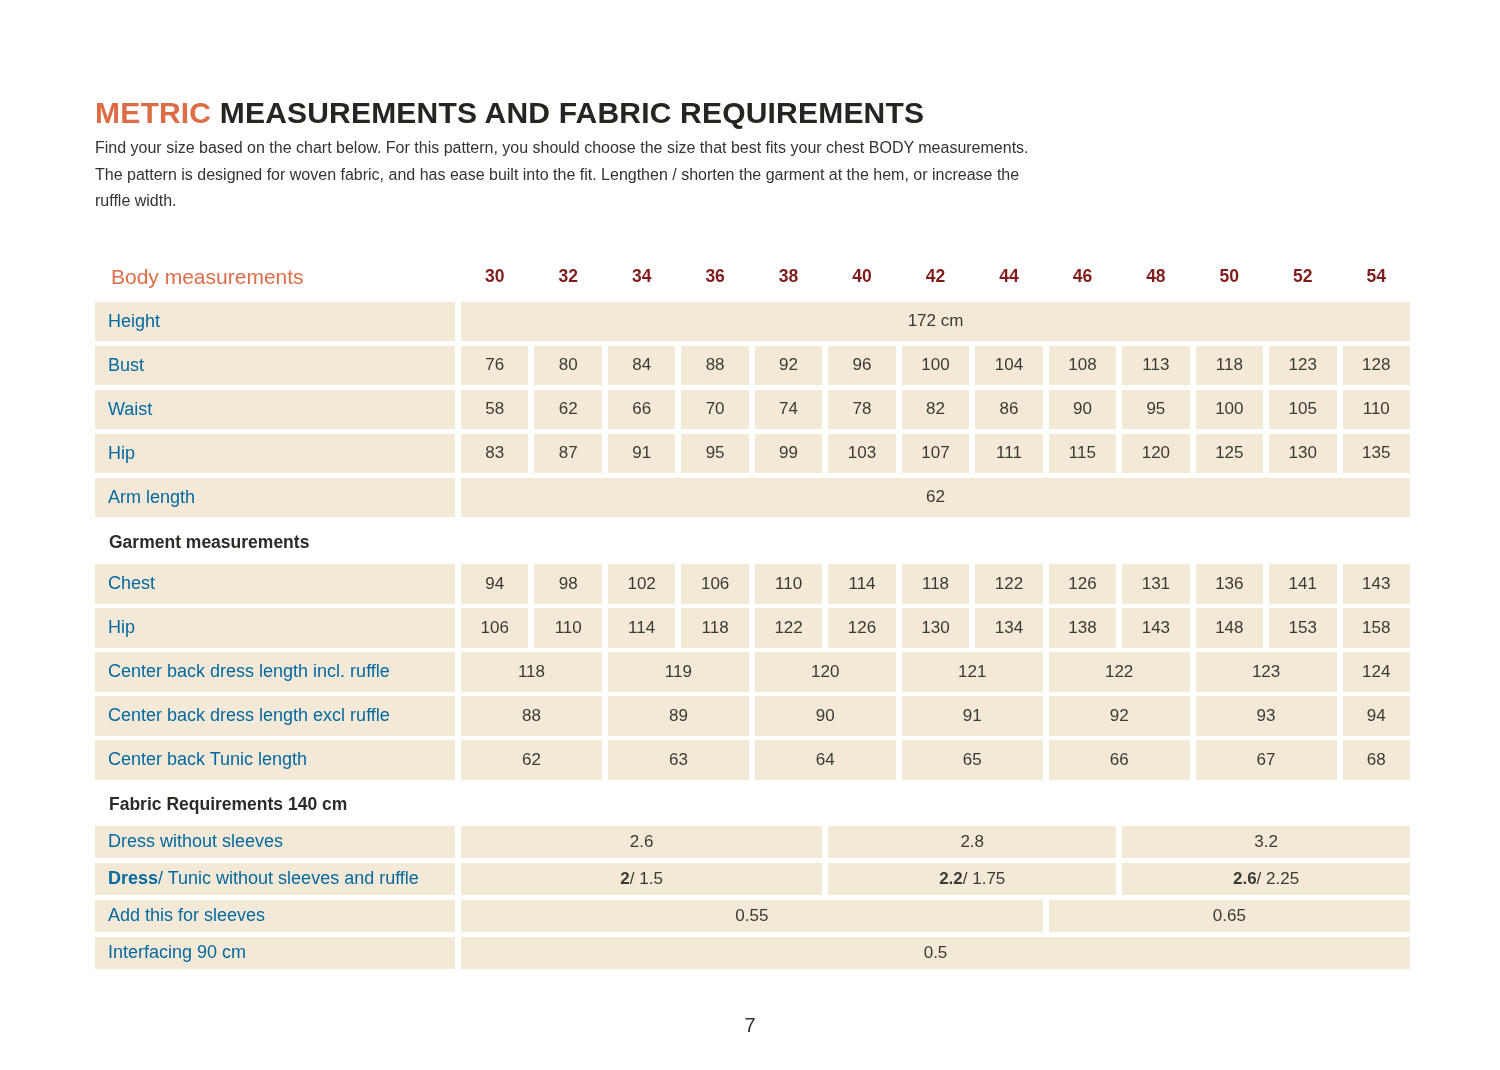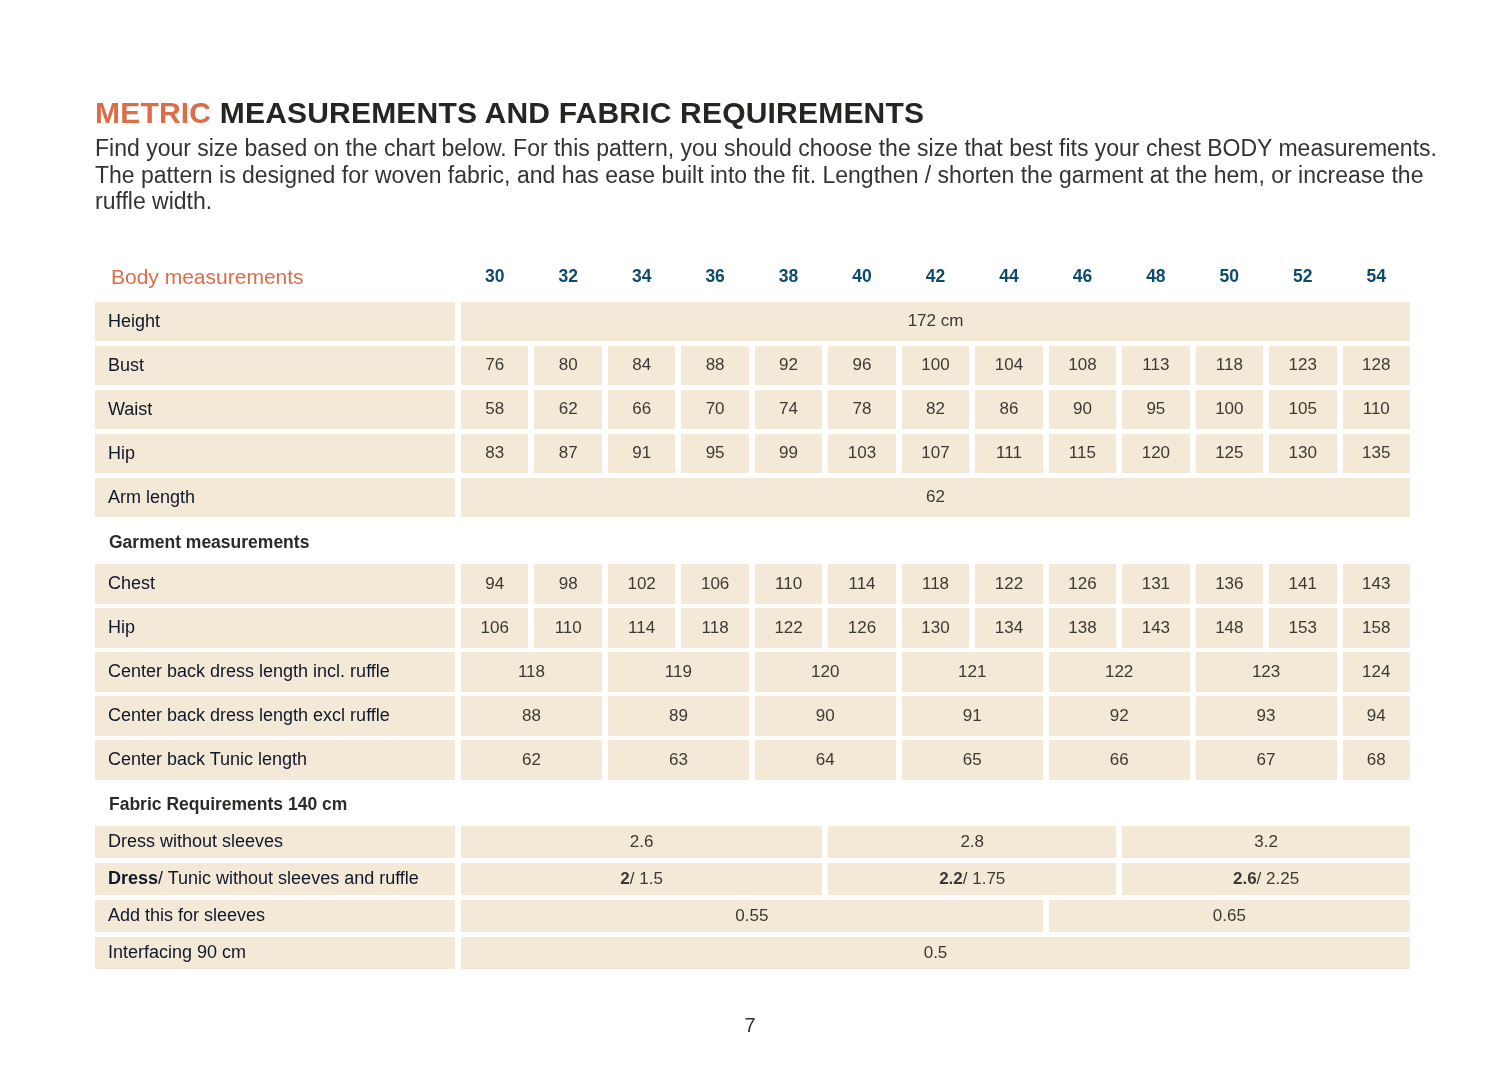--- a/index.html
+++ b/index.html
@@ -12,43 +12,43 @@
   .page { position:relative; width:1500px; height:1070px; overflow:hidden; background:#ffffff; }
   .content { position:absolute; left:95px; top:0; width:1315px; }
 
   .title {
     margin:0; padding-top:98px;
     font-size:30px; font-weight:600; letter-spacing:0.2px;
     color:#262522; line-height:30px;
   }
   .title .accent { color:#dc6d47; }
 
-  .intro { margin-top:7px; font-size:23px; line-height:26.5px; color:#343330; }
+  .intro { margin-top:7px; font-size:16px; line-height:26.5px; color:#343330; }
   .intro .line { display:block; white-space:nowrap; }
 
   .size-table { margin-top:40px; }
 
   .row {
     display:grid;
     grid-template-columns:360px repeat(13, 1fr);
     column-gap:6px;
   }
   .cell {
     background:#f3e9d6;
     display:flex; align-items:center; justify-content:center;
     font-size:17px; color:#3c3a36;
   }
   .label-cell {
     justify-content:flex-start;
     padding-left:13px;
-    font-size:18px; color:#0f172a;
+    font-size:18px; color:#0369a1;
   }
 
   .header-row { height:44px; margin-bottom:3px; }
-  .header-row .cell { background:transparent; font-weight:600; font-size:17.5px; color:#0c4a6e; }
+  .header-row .cell { background:transparent; font-weight:600; font-size:17.5px; color:#7f1d1d; }
   .header-row .label-cell { color:#dc6d47; font-size:21px; font-weight:500; padding-left:16px; }
 
   .body-row    { height:39px; margin-bottom:5px; }
   .garment-row { height:40px; margin-bottom:4px; }
   .fabric-row  { height:32px; margin-bottom:5px; }
 
   .section-row {
     font-weight:bold; font-size:17.5px; color:#2c2b28;
     padding:10px 0 11px 14px;
   }

